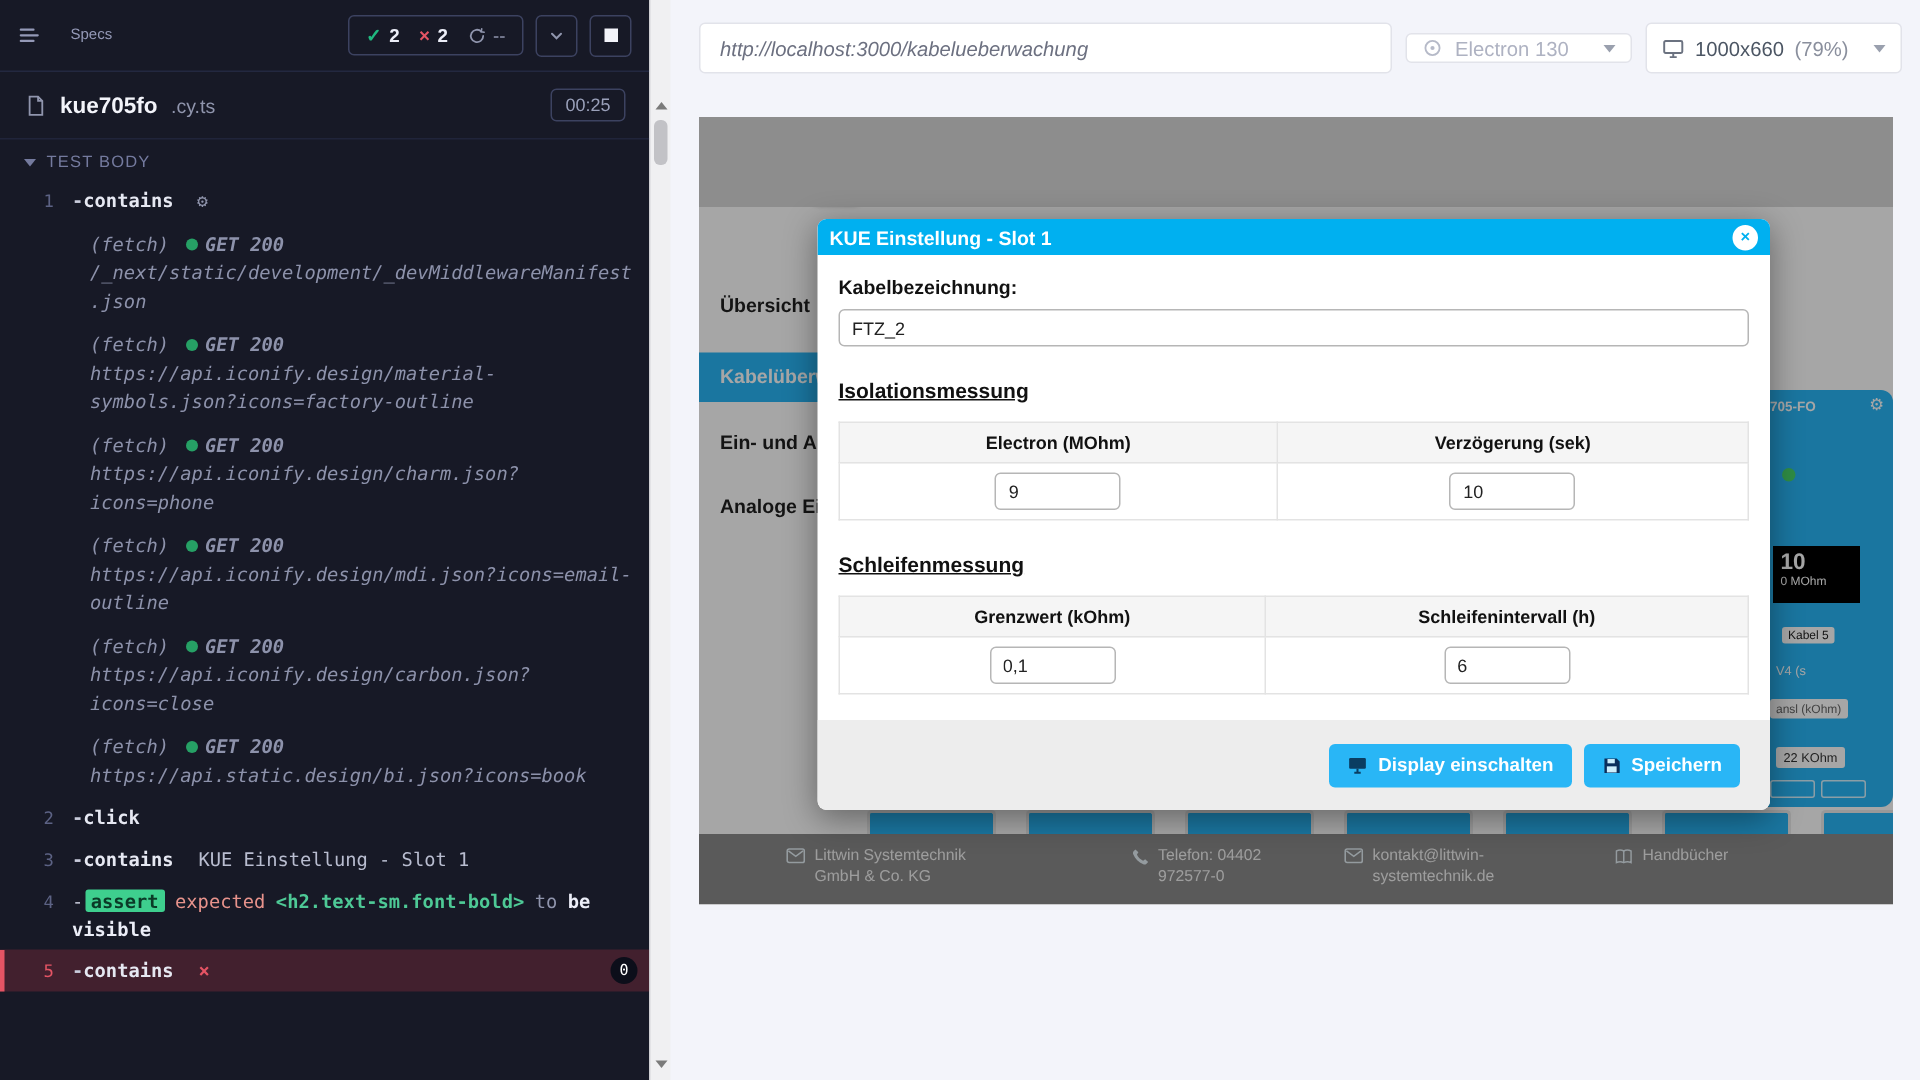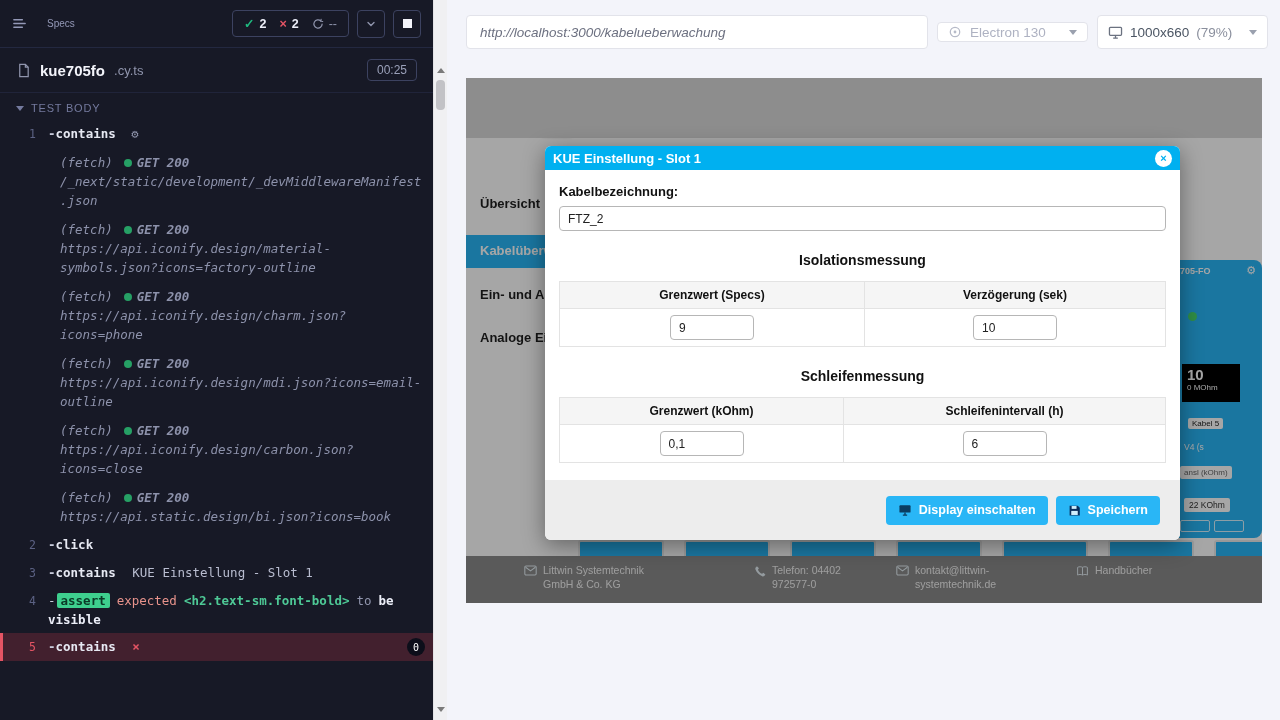--- a/index.html
+++ b/index.html
@@ -113,21 +113,21 @@
 
   
   .modal { position:absolute; left:79px; top:68px; width:635px; height:394px; background:#fff; border-radius:6px; box-shadow:0 5px 22px rgba(0,0,0,.4); z-index:10; overflow:hidden; }
   .modal-header { height:24px; background:#00b0f0; display:flex; align-items:center; padding:0 8px; }
   .modal-title { color:#fff; font-size:13px; font-weight:700; }
   .modal-close { margin-left:auto; width:17px; height:17px; background:#fff; color:#00b0f0; border-radius:50%; font-size:11px; font-weight:700; display:flex; align-items:center; justify-content:center; line-height:1; }
   .modal-body { padding:12px 14px 0; }
   .field-label { font-size:13px; font-weight:700; color:#111; display:block; margin-top:2px; }
   .inp { border:1px solid #b6b6b6; border-radius:4px; height:25px; font-size:12px; padding:0 8px; font-family:"Liberation Sans",sans-serif; color:#222; }
   .inp.full { width:100%; margin-top:7px; }
-  .sec-title { text-align:center; font-size:14px; font-weight:700; color:#111; margin-top:21px; }
+  .sec-title { text-align:left; font-size:14px; font-weight:700; color:#111; margin-top:21px;text-decoration:underline; }
   .mtable { width:100%; border-collapse:collapse; margin-top:13px; }
   .mtable th { border:1px solid #e3e3e3; background:#f5f5f5; height:27px; font-size:12px; font-weight:700; color:#111; }
   .mtable td { border:1px solid #e3e3e3; height:38px; text-align:center; }
   .inp.small { width:84px; }
   .modal-footer { position:absolute; bottom:0; left:0; right:0; height:60px; background:#ededed; display:flex; align-items:center; justify-content:flex-end; gap:8px; padding:0 20px; }
   .btn-cyan { background:#29b6f6; color:#fff; border:none; border-radius:4px; height:29px; padding:0 12px; font-size:12.5px; font-weight:700; display:flex; align-items:center; gap:7px; font-family:"Liberation Sans",sans-serif; }
 </style>
 </head>
 <body>
 
@@ -366,21 +366,21 @@
         <span class="modal-close">×</span>
       </div>
       <div class="modal-body">
         <label class="field-label">Kabelbezeichnung:</label>
         <input class="inp full" type="text" value="FTZ_2" style="">
 
         <div class="sec-title">Isolationsmessung</div>
         <table class="mtable">
           <tbody>
               <tr>
-            <th>Grenzwert (Specs)</th>
+            <th>Electron (MOhm)</th>
             <th>Verzögerung (sek)</th>
           </tr>
           <tr>
             <td><input class="inp small" type="text" value="9" style=""></td>
             <td><input class="inp small" type="text" value="10" style=""></td>
           </tr>
         </tbody>
           </table>
 
         <div class="sec-title">Schleifenmessung</div>

